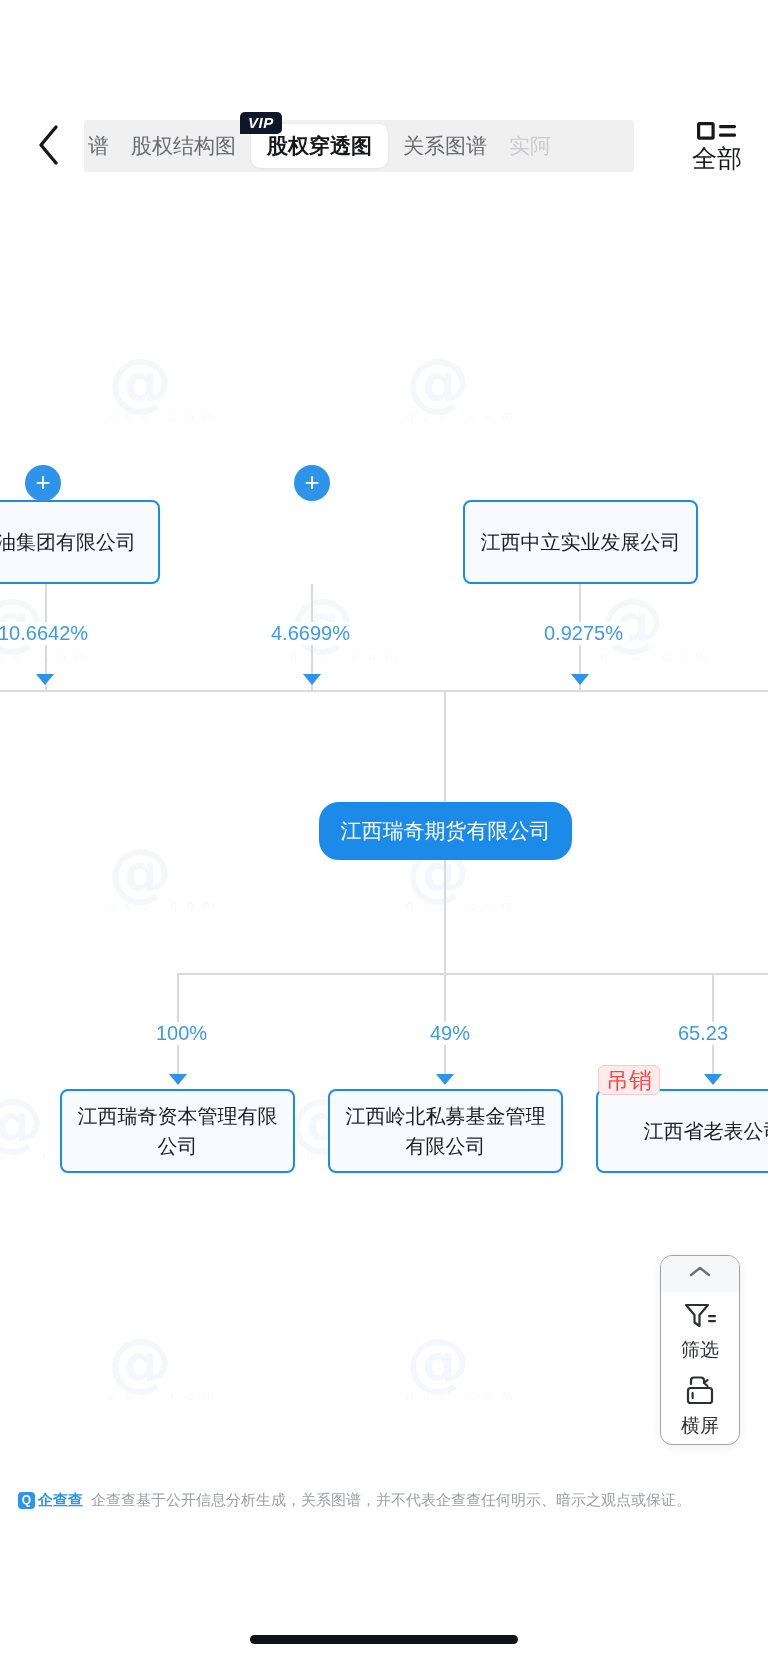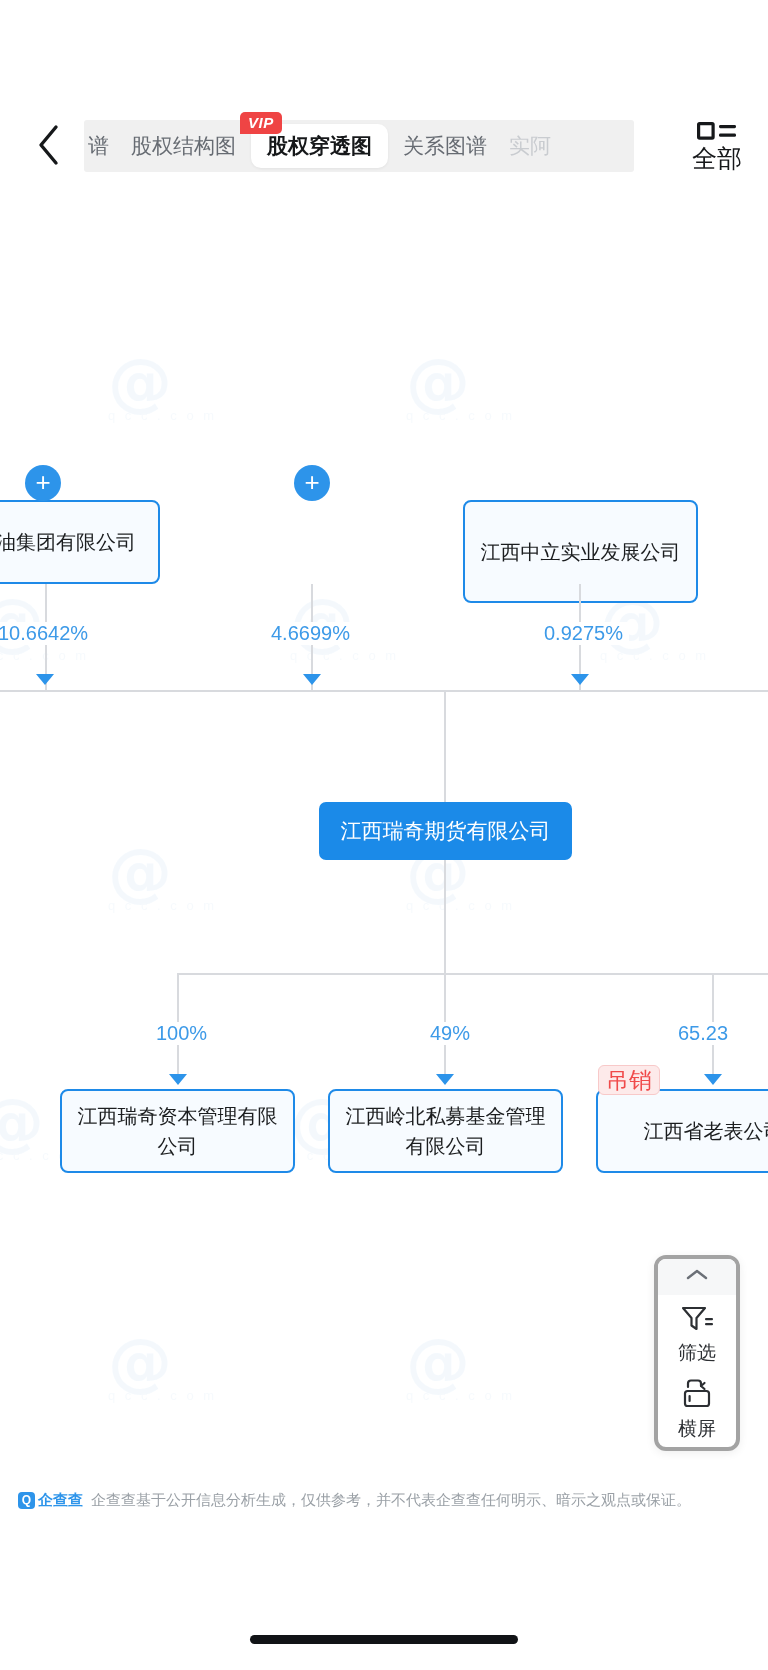--- a/index.html
+++ b/index.html
@@ -37,21 +37,21 @@
   }
   .tab.partial-left{padding-left:4px;}
   .tab.faded{color:#c9ccd0;}
   .tab.active{
     background:#ffffff;color:#16181a;font-weight:bold;
     border-radius:10px;margin:16px 4px;height:44px;line-height:44px;
     padding:0 16px;box-shadow:0 1px 3px rgba(0,0,0,0.06);
   }
   .vip-badge{
     position:absolute;left:240px;top:12px;
-    background:#ef4444;color:#ffffff;font-size:15px;font-weight:bold;
+    background:#0f172a;color:#ffffff;font-size:15px;font-weight:bold;
     font-style:italic;padding:1px 8px 2px;border-radius:5px 5px 5px 0;
     letter-spacing:.5px;z-index:5;line-height:19px;
   }
 
   .allbtn{
     position:absolute;right:16px;top:18px;width:70px;height:58px;
     display:flex;flex-direction:column;align-items:center;cursor:pointer;
   }
   .allbtn .glyph{height:26px;display:flex;align-items:center;}
   .allbtn .alllabel{font-size:25px;color:#16181a;line-height:26px;margin-top:1px;}
@@ -99,21 +99,21 @@
   .edge{position:absolute;background:#d8dade;}
   .edge.v{width:2px;}
   .edge.h{height:2px;}
   .arrow{position:absolute;width:0;height:0;
     border-left:9px solid transparent;border-right:9px solid transparent;
     border-top:11px solid #2d94ea;}
 
   
   .fabpanel{
     position:absolute;right:28px;top:1255px;width:78px;
-    background:#ffffff;border:4px solid #a3a3a3;border-radius:12px;
+    background:#ffffff;border:1px solid #a3a3a3;border-radius:12px;
     box-shadow:0 2px 10px rgba(0,0,0,.07);overflow:hidden;z-index:20;
   }
   .fab-collapse{
     height:36px;background:#f6f7f8;display:flex;align-items:center;
     justify-content:center;cursor:pointer;
   }
   .fab-item{
     height:76px;display:flex;flex-direction:column;align-items:center;
     justify-content:center;cursor:pointer;
   }
@@ -229,40 +229,40 @@
     <div class="wm-t">q c c . c o m</div>
   </div>
 
   <div class="plus" style="left:25px;top:275px;">+</div>
   <div class="node" style="left:-68px;top:310px;width:228px;height:84px;">
     <span>省粮油集团有限公司</span>
   </div>
 
   <div class="plus" style="left:294px;top:275px;">+</div>
 
-  <div class="node" style="left:463px;top:310px;width:235px;height:103px;">
+  <div class="node" style="left:463px;top:310px;width:235px;height:84px;">
     <span>江西中立实业发展公司</span>
   </div>
 
   <div class="edge v" style="left:45px;top:394px;height:106px;"></div>
   <div class="edge v" style="left:311px;top:394px;height:106px;"></div>
   <div class="edge v" style="left:579px;top:394px;height:106px;"></div>
 
   <div class="pct" style="left:-8px;top:432px;">10.6642%</div>
   <div class="pct" style="left:265px;top:432px;">4.6699%</div>
   <div class="pct" style="left:538px;top:432px;">0.9275%</div>
 
   <div class="edge h" style="left:-80px;top:500px;width:860px;"></div>
   <div class="arrow" style="left:36px;top:484px;"></div>
   <div class="arrow" style="left:303px;top:484px;"></div>
   <div class="arrow" style="left:571px;top:484px;"></div>
 
   <div class="edge v" style="left:444px;top:500px;height:112px;"></div>
 
-  <div class="node center" style="left:319px;top:612px;width:253px;height:58px;">
+  <div class="node center" style="left:319px;top:612px;width:253px;height:58px;border-radius:20px;">
     <span>江西瑞奇期货有限公司</span>
   </div>
 
   <div class="edge v" style="left:444px;top:670px;height:113px;"></div>
   <div class="edge h" style="left:177px;top:783px;width:600px;"></div>
 
   <div class="edge v" style="left:177px;top:783px;height:110px;"></div>
   <div class="edge v" style="left:444px;top:783px;height:110px;"></div>
   <div class="edge v" style="left:712px;top:783px;height:110px;"></div>
 
@@ -321,16 +321,16 @@
     </span>
     <span class="lab">横屏</span>
   </div>
 </div>
 
 <div class="footer">
   <span class="logo">
     <span class="mark">Q</span>
     <span class="lname">企查查</span>
   </span>
-  <span class="dtext">企查查基于公开信息分析生成，仅供参考，并不代表企查查任何明示、暗示之观点或保证。</span>
+  <span class="dtext">企查查基于公开信息分析生成，关系图谱，并不代表企查查任何明示、暗示之观点或保证。</span>
 </div>
 
 <div class="homebar"></div>
 
 </body></html>

